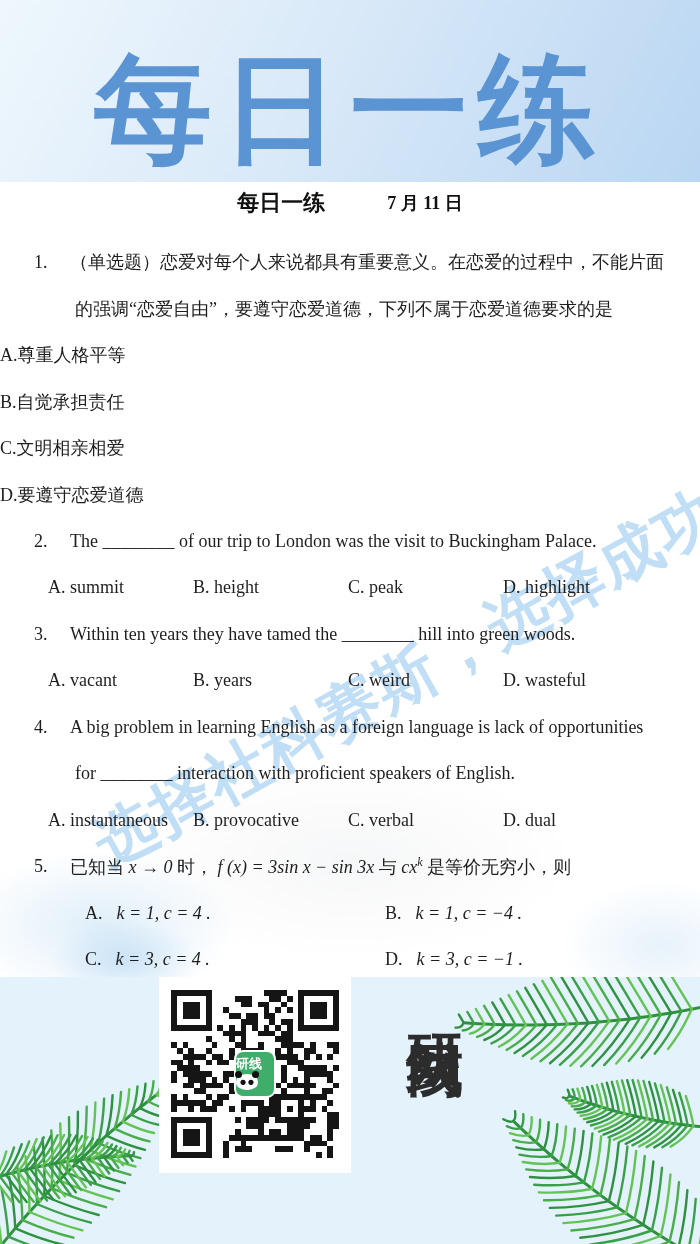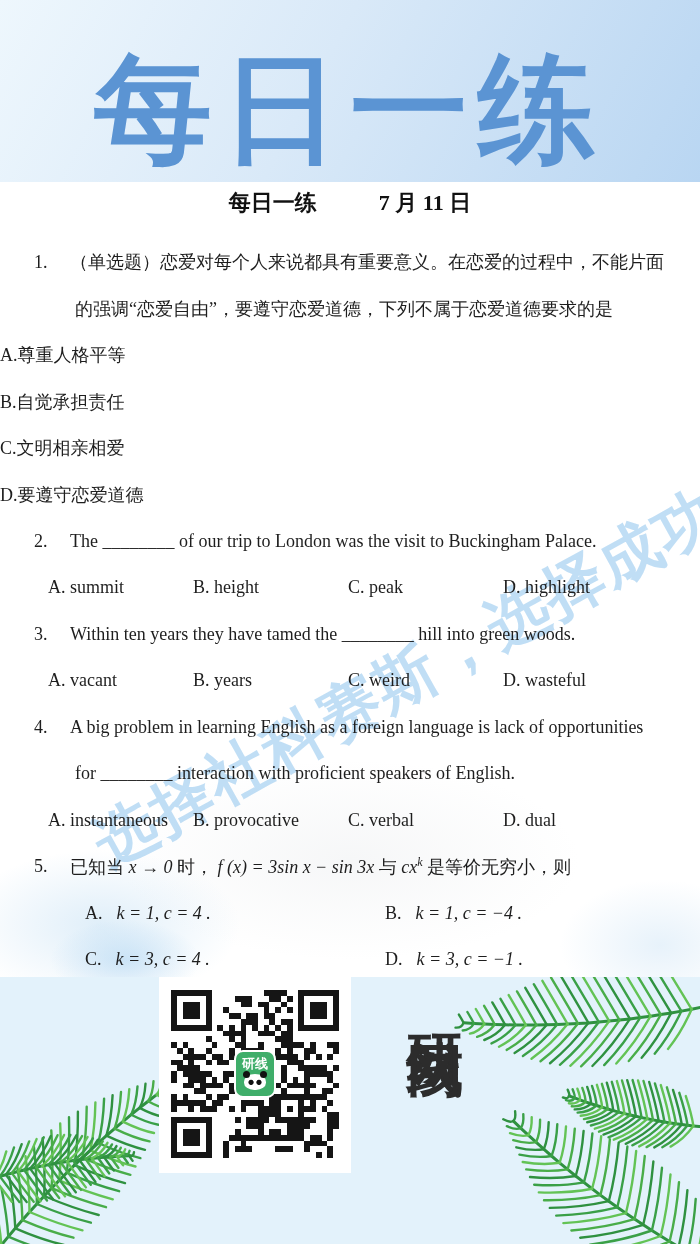--- a/index.html
+++ b/index.html
@@ -10,21 +10,21 @@
   .banner{position:absolute;left:0;top:0;width:700px;height:182px;
           background:linear-gradient(118deg,#eef7fd 0%,#d9e9f8 45%,#b9d6f2 100%);
           display:flex;justify-content:center;align-items:flex-start;padding-top:50px;box-sizing:border-box;}
   .banner-title{font-family:"Liberation Sans","DejaVu Sans",sans-serif;font-weight:bold;
           font-size:118px;line-height:1;color:#5b94d3;letter-spacing:10px;white-space:nowrap;}
 
   
   .subheader{position:absolute;left:0;top:186px;width:700px;height:34px;
           display:flex;justify-content:center;align-items:center;gap:62px;z-index:2;}
   .subheader .sh-left{font-family:"Liberation Sans","DejaVu Sans",sans-serif;font-weight:bold;font-size:22px;color:#111;}
-  .subheader .sh-right{font-size:22px;font-weight:bold;color:#111;}
+  .subheader .sh-right{font-size:18px;font-weight:bold;color:#111;}
 
   
   .watermark{position:absolute;left:78px;top:812px;z-index:1;
           transform:rotate(-29deg);transform-origin:0 0;
           font-family:"Liberation Sans","DejaVu Sans",sans-serif;font-weight:bold;
           font-size:62px;letter-spacing:2px;color:rgba(140,195,236,0.55);white-space:nowrap;}
   .cloud{position:absolute;z-index:0;pointer-events:none;}
   .cloud1{left:-40px;top:850px;width:280px;height:150px;
           background:radial-gradient(closest-side,rgba(185,218,242,.45),rgba(185,218,242,0));}
   .cloud2{left:560px;top:880px;width:200px;height:130px;
@@ -52,21 +52,21 @@
   .math{font-style:italic;}
   sup{font-size:12px;font-style:italic;}
 
   
   .footer{position:absolute;left:0;top:977px;width:700px;height:267px;background:#e3f2fb;overflow:hidden;}
   .palms{position:absolute;left:0;top:0;width:700px;height:267px;z-index:1;}
   .qr-panel{position:absolute;left:159px;top:0;width:192px;height:196px;background:#ffffff;z-index:2;}
   .qr-svg{position:absolute;left:12px;top:13px;}
   .qr-logo{position:absolute;left:75px;top:73px;width:42px;height:48px;background:#3fae6a;
           border:2px solid #ffffff;border-radius:9px;box-sizing:border-box;z-index:3;
-          display:flex;flex-direction:column;align-items:center;}
+          display:flex;flex-direction:column;}
   .qr-logo-text{font-family:"Liberation Sans","DejaVu Sans",sans-serif;font-weight:bold;
           font-size:13px;color:#ffffff;margin-top:5px;line-height:1;}
   .panda{width:22px;height:16px;margin-top:4px;position:relative;border-radius:50% 50% 46% 46%;
           background:radial-gradient(circle at 32% 52%,#111 2.2px,rgba(0,0,0,0) 3px),
                      radial-gradient(circle at 68% 52%,#111 2.2px,rgba(0,0,0,0) 3px),#fff;}
   .panda::before,.panda::after{content:"";position:absolute;top:-3px;width:7px;height:7px;background:#111;border-radius:50%;}
   .panda::before{left:-1px;}
   .panda::after{right:-1px;}
   .site-name{position:absolute;left:404px;top:12px;z-index:2;
           writing-mode:vertical-rl;text-orientation:upright;

